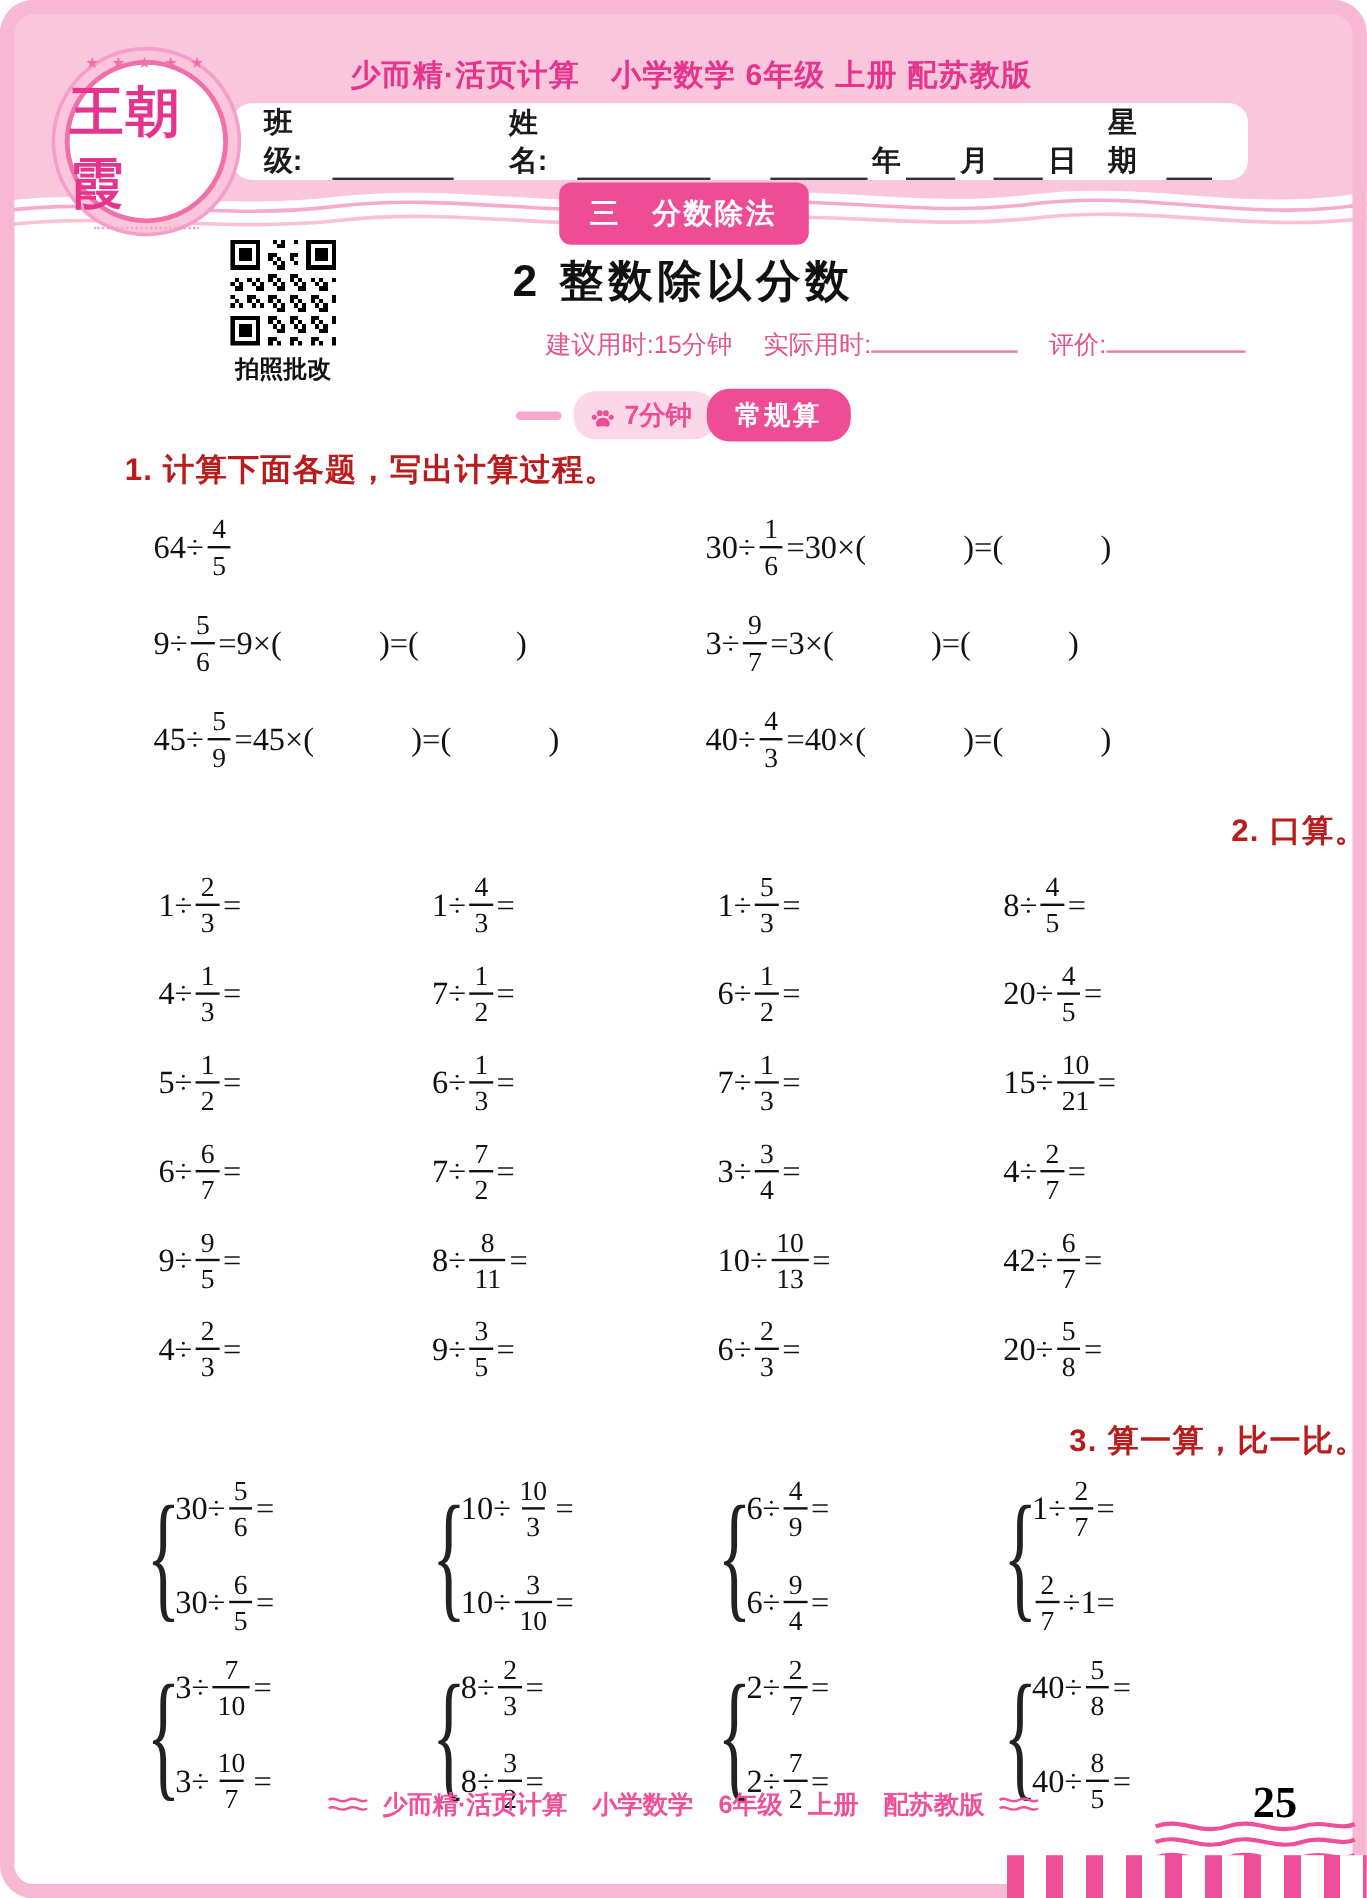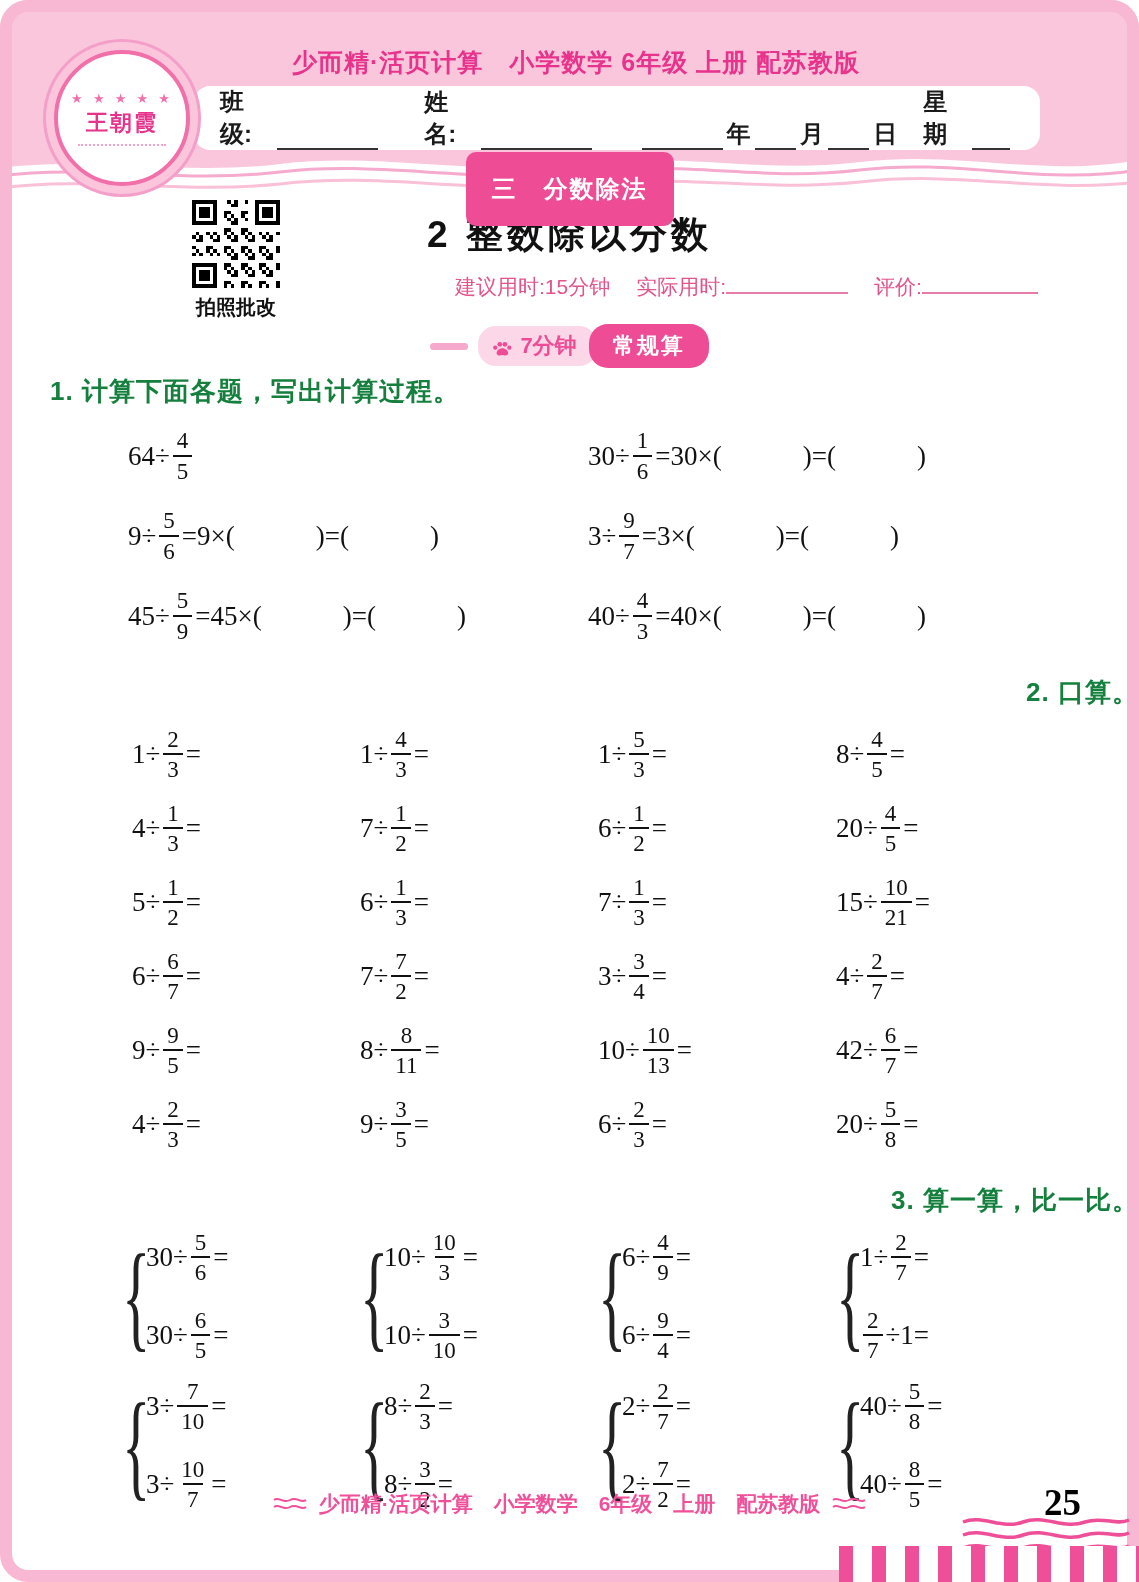--- a/index.html
+++ b/index.html
@@ -16,27 +16,27 @@
     font-family:"Liberation Sans",sans-serif;font-weight:700;font-size:25px;letter-spacing:1px;}
 
   .form-box{position:absolute;top:86px;left:194px;width:846px;height:64px;background:#fff;border-radius:16px;z-index:3;
     display:flex;align-items:flex-end;padding:0 26px;font-family:"Liberation Sans",sans-serif;font-weight:700;font-size:24px;color:#1a1a1a;}
   .bl{display:inline-block;border-bottom:2px solid #333;height:28px;margin:0 4px;}
   .w110{width:108px}.w120{width:118px}.w85{width:86px}.w45{width:44px}.w42{width:40px}
   .fgap1{margin-left:42px}.fgap2{margin-left:46px}.fgap3{margin-left:26px}
 
   .chapter-pill{position:absolute;top:152px;left:50%;transform:translateX(-50%);z-index:5;
     background:#ee4d96;color:#fff;font-family:"Liberation Sans",sans-serif;font-weight:700;font-size:24px;
-    padding:21px 26px;border-radius:10px;letter-spacing:2px;white-space:nowrap;}
+    padding:10px 26px;border-radius:10px;letter-spacing:2px;white-space:nowrap;}
 
   .logo{position:absolute;top:50px;left:54px;width:136px;height:136px;border-radius:50%;z-index:6;
     background:#fff;border:4px solid #f170aa;box-shadow:0 0 0 8px #fbc6dc,0 0 0 11px #f49fc9;
     display:flex;flex-direction:column;align-items:center;justify-content:center;}
   .logo-stars{color:#f170aa;font-size:13px;letter-spacing:3px;margin-bottom:2px;font-family:"DejaVu Sans",sans-serif;}
-  .logo-name{color:#e8338c;font-size:22px;font-weight:700;letter-spacing:2px;}
+  .logo-name{color:#e8338c;font-size:45px;font-weight:700;letter-spacing:2px;}
   .logo-sub{margin-top:6px;width:68%;border-top:2px dotted #f4a2ca;}
 
   
   .qr-block{position:absolute;top:200px;left:188px;width:96px;text-align:center;z-index:3;}
   .qr-code{width:88px;height:88px;display:block;margin:0 auto;}
   .qr-caption{margin-top:6px;font-family:"Liberation Sans",sans-serif;font-weight:700;font-size:20px;color:#111;}
 
   .lesson-title{position:absolute;top:210px;left:0;right:0;text-align:center;z-index:2;color:#111;
     font-family:"Liberation Sans",sans-serif;font-weight:900;font-size:37px;letter-spacing:4px;}
 
@@ -48,21 +48,21 @@
   .badge-row{position:absolute;top:324px;left:0;right:0;z-index:2;display:flex;justify-content:center;align-items:center;}
   .badge-dash{width:38px;height:7px;border-radius:4px;background:#f6a9cd;margin-right:10px;}
   .timer-capsule{display:flex;align-items:flex-end;gap:7px;background:#fcd7e8;border-radius:18px;padding:5px 20px 5px 13px;
     color:#ee4d96;font-family:"Liberation Sans",sans-serif;font-weight:700;font-size:22px;}
   .paw{width:22px;height:22px;display:block;}
   .mode-pill{margin-left:-8px;background:#ee4d96;color:#fff;border-radius:19px;padding:7px 24px;
     font-family:"Liberation Sans",sans-serif;font-weight:700;font-size:22px;letter-spacing:2px;}
 
   
   .content{position:absolute;top:374px;left:0;right:0;z-index:2;}
-  .sec-heading{font-family:"Liberation Sans",sans-serif;font-weight:700;font-size:26px;color:#15803d;margin-left:50px;letter-spacing:1px;}
+  .sec-heading{font-family:"Liberation Sans",sans-serif;font-weight:700;font-size:26px;color:#b91c1c;margin-left:104px;letter-spacing:1px;}
   .gap-top{margin-top:30px;text-align:right;}
 
   .expr{display:inline-flex;align-items:center;white-space:pre;font-size:27px;color:#111;}
   .frac{display:inline-flex;flex-direction:column;align-items:center;margin:0 3px;line-height:1;}
   .fnum{font-size:23px;line-height:1.1;padding:0 4px 1px;}
   .fden{font-size:23px;line-height:1.1;border-top:2px solid #111;padding:2px 4px 0;}
 
   .s1-grid{display:grid;grid-template-columns:460px 470px;margin:18px 0 0 128px;row-gap:22px;}
   .s1-grid .cell{height:58px;display:flex;align-items:center;}
 

